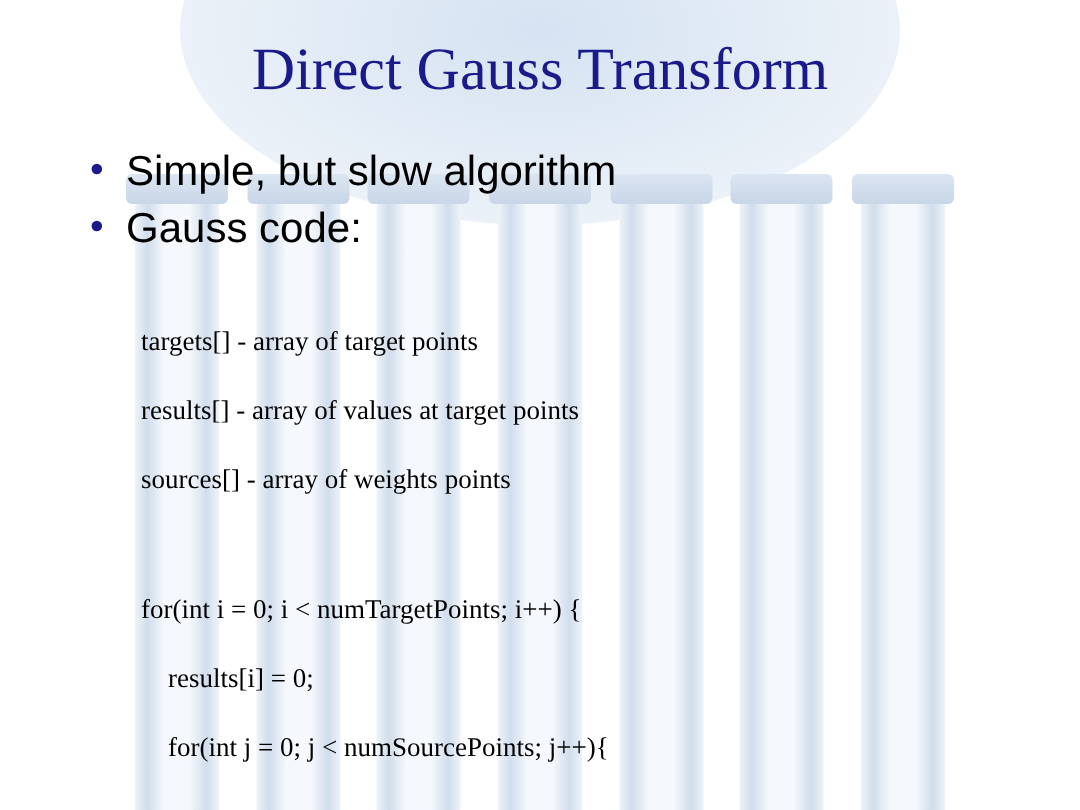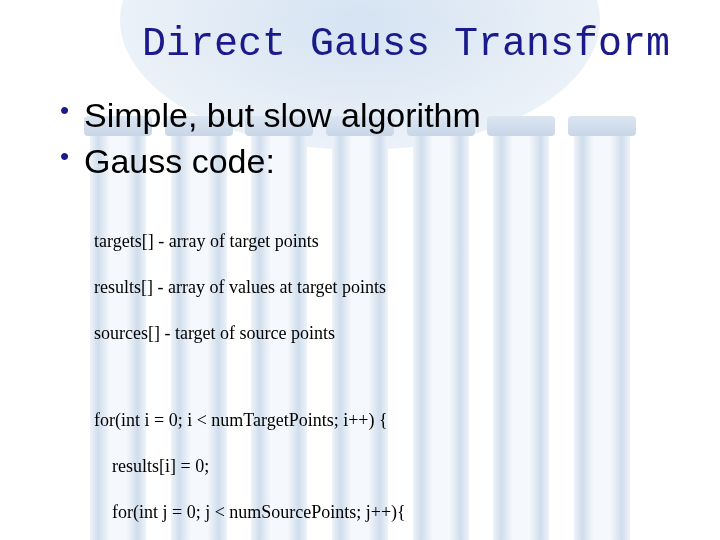--- a/index.html
+++ b/index.html
@@ -56,35 +56,35 @@
     height: 20px;
     background: linear-gradient(to bottom, #dce6f2, #c8d6e8);
     border-radius: 4px;
   }
   .content {
     position: relative;
     z-index: 1;
     padding: 22px 50px 0 50px;
   }
   .title {
-    font-family: Liberation Mono, monospace;
+    font-family: Liberation Serif, serif;
     font-size: 40px;
     color: #1a1a8a;
-    text-align: right;
+    text-align: center;
     margin-bottom: 26px;
     font-weight: normal;
   }
   .bullets {
     list-style: none;
     margin-left: 8px;
     margin-bottom: 22px;
   }
   .bullets li {
     font-family: 'Comic Sans MS', 'Comic Sans', cursive, sans-serif;
-    font-size: 34px;
+    font-size: 28px;
     color: #000;
     position: relative;
     padding-left: 26px;
     line-height: 1.35;
   }
   .bullets li::before {
     content: "•";
     position: absolute;
     left: 2px;
     top: 0;
@@ -121,21 +121,21 @@
   <h1 class="title">Direct Gauss Transform</h1>
 
   <ul class="bullets">
     <li>Simple, but slow algorithm</li>
     <li>Gauss code:</li>
   </ul>
 
   <div class="codeblock">
 <div>targets[] - array of target points</div>
 <div>results[] - array of values at target points</div>
-<div>sources[] - target of source points</div>
+<div>sources[] - array of weights points</div>
 <div class="code-gap"></div>
 <div>for(int i = 0; i &lt; numTargetPoints; i++) {</div>
 <div>    results[i] = 0;</div>
 <div>    for(int j = 0; j &lt; numSourcePoints; j++){</div>
 
 
 
   </div>
 </div>
 

